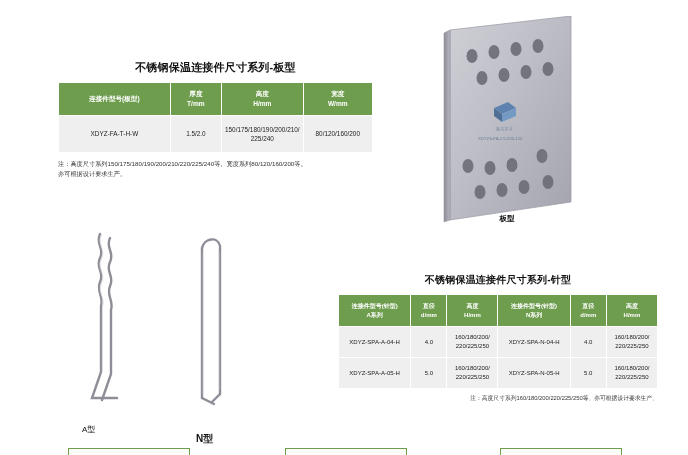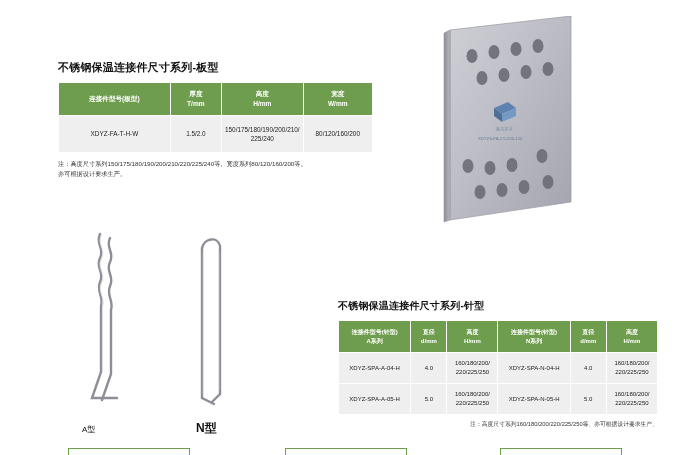--- a/index.html
+++ b/index.html
@@ -25,20 +25,21 @@
   .sec1 {
     position: absolute;
     left: 58px;
     top: 60px;
     width: 315px;
   }
   .tbl-title {
     font-size: 11px;
     font-weight: bold;
     color: #111;
+    text-align: center;
     margin-bottom: 7px;
     letter-spacing: .2px;
   }
   table.spec {
     border-collapse: collapse;
     width: 100%;
     table-layout: fixed;
   }
   table.spec th, table.spec td {
     border: 1px solid #ffffff;
@@ -66,21 +67,21 @@
     font-size: 6.2px;
     color: #333;
     line-height: 1.65;
     margin-top: 6px;
   }
 
   
   .sec2 {
     position: absolute;
     left: 338px;
-    top: 299px;
+    top: 273px;
     width: 320px;
   }
   .sec2 .tbl-title {
     font-size: 10px;
   }
   .sec2 table.spec thead th {
     font-size: 6px;
     height: 25px;
   }
   .sec2 table.spec tbody td {
@@ -124,22 +125,22 @@
     position: absolute;
     left: 82px;
     top: 424px;
     font-size: 8px;
     font-weight: normal;
     color: #111;
   }
   .cap-n {
     position: absolute;
     left: 196px;
-    top: 420px;
-    font-size: 12px;
+    top: 432px;
+    font-size: 10px;
     font-weight: bold;
     color: #111;
   }
 
   
   .strip {
     position: absolute;
     top: 448px;
     height: 7px;
     border: 1px solid #6f9d4e;
@@ -239,20 +240,21 @@
 
       <g opacity="0.75">
         <polygon points="62,92 76,86 84,92 70,98" fill="#3f6fa8"></polygon>
         <polygon points="62,92 70,98 70,106 62,100" fill="#2c5584"></polygon>
         <polygon points="70,98 84,92 84,100 70,106" fill="#5c8fc4"></polygon>
         <text class="watermark-text" x="64" y="114" fill="#4a6a8c" font-size="5">鑫达实业</text>
       </g>
       <text class="watermark-text" x="46" y="124" fill="#6a7d94" font-size="4.6">XDYZS-FA-1.5-200-120</text>
     </svg>
   </div>
+  <div class="plate-caption">板型</div>
 
   <div class="anchor-wrap">
     <svg width="230" height="200" viewBox="0 0 230 200">
 
       <g fill="none" stroke="#8e8e99" stroke-width="2.4" stroke-linecap="round">
         <path d="M38,12 C33,22 43,26 38,36 C33,46 43,50 38,60 C34,70 42,74 39,84 L39,150 L30,176 L55,176"></path>
         <path d="M48,16 C43,26 53,30 48,40 C43,50 53,54 48,64 C44,74 52,78 49,88 L49,152 L40,178"></path>
       </g>
       <g fill="none" stroke="#d8d8de" stroke-width="0.9" stroke-linecap="round">
         <path d="M39.4,13 C34.4,23 44.4,27 39.4,37 C34.4,47 44.4,51 39.4,61 C35.4,71 43.4,75 40.4,85 L40.4,150"></path>

